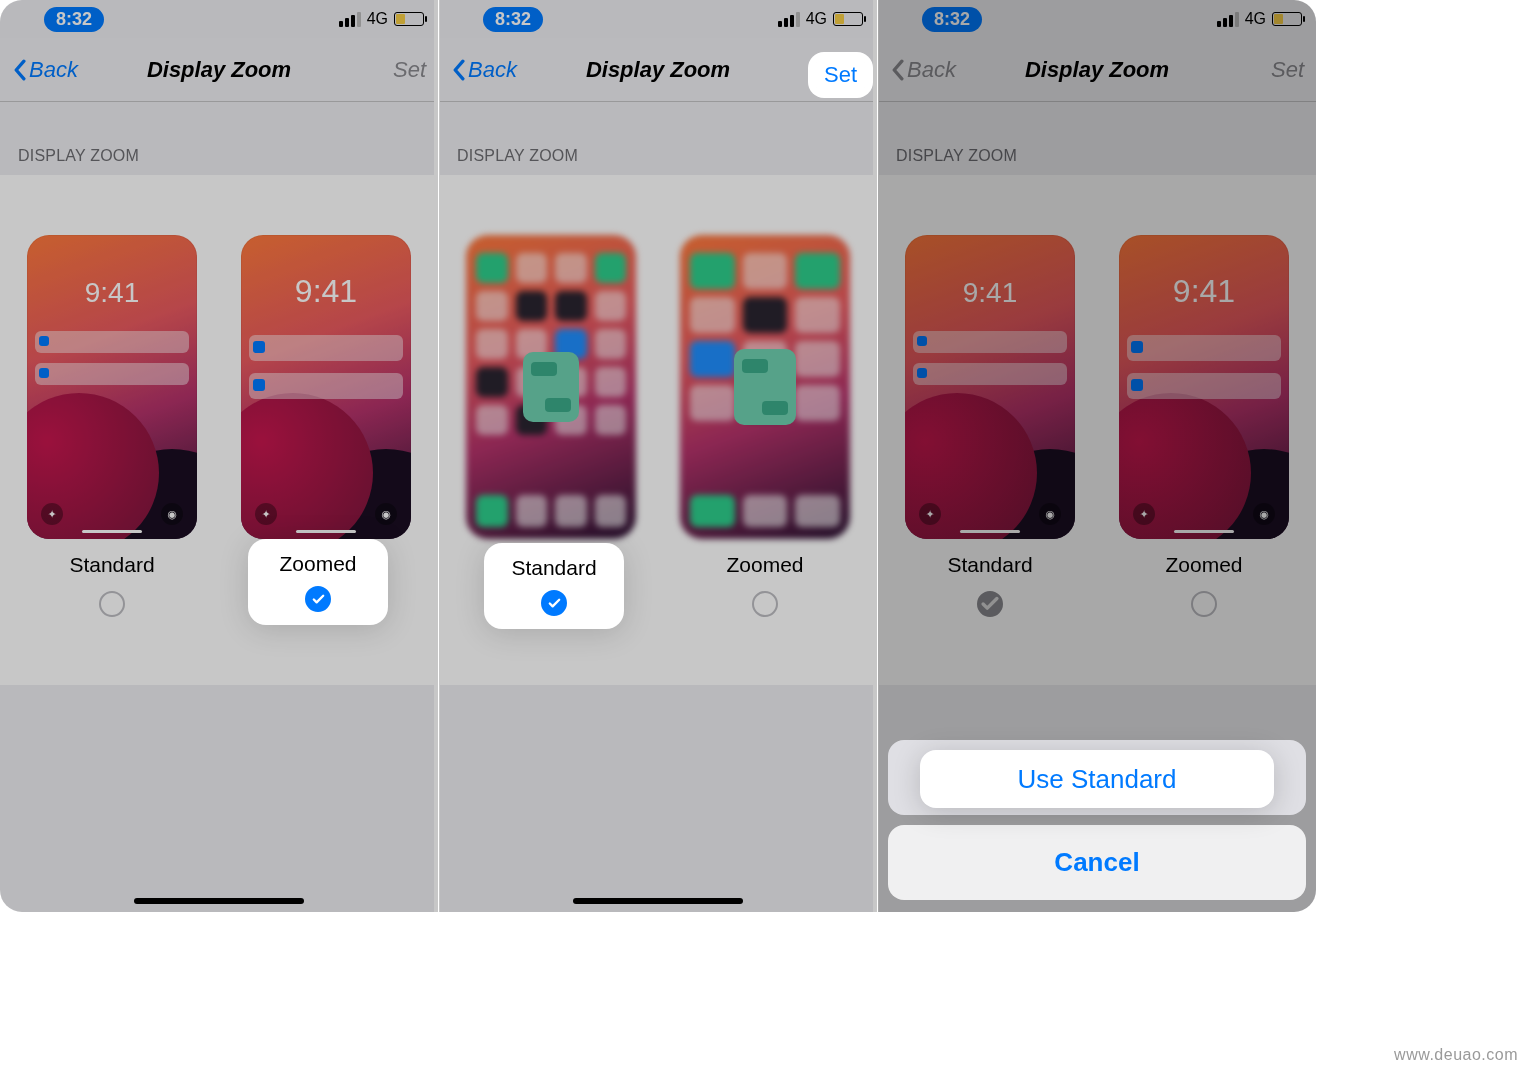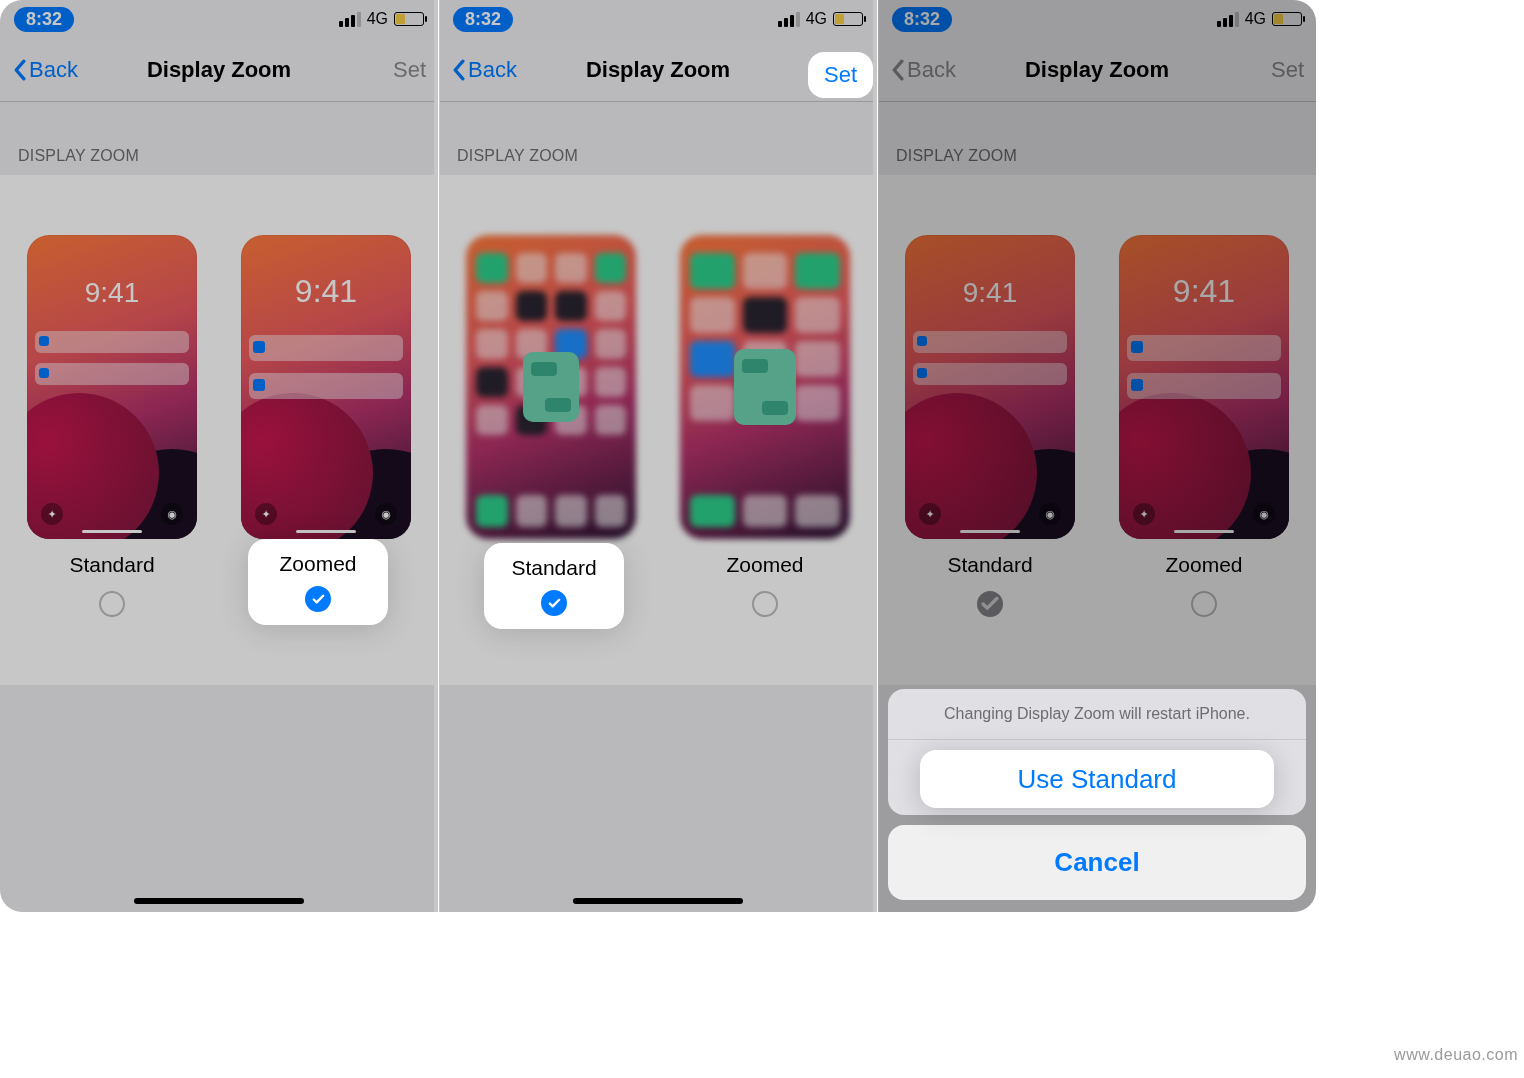--- a/index.html
+++ b/index.html
@@ -6,33 +6,33 @@
   html, body { width: 1524px; height: 1078px; background: #fff; font-family: -apple-system, "Helvetica Neue", Arial, sans-serif; }
   .canvas { position: relative; width: 1524px; height: 1078px; background: #fff; }
   .panel { position: absolute; top: 0; width: 438px; height: 912px; background: #eeeef1; overflow: hidden; }
   .panel.p1 { left: 0; border-top-left-radius: 22px; border-bottom-left-radius: 22px;}
   .panel.p2 { left: 439px; }
   .panel.p3 { left: 878px; border-top-right-radius: 22px; border-bottom-right-radius: 22px;}
   .divider { position: absolute; top: 0; width: 6px; height: 912px; background: #fff; }
   .divider.d1 { left: 434px; }
   .divider.d2 { left: 873px; }
   .dim { position:absolute; inset:0; background: rgba(0,0,0,0.22); pointer-events:none; z-index: 9; }
-  .status { height: 38px; display:flex; align-items:center; justify-content:space-between; padding: 0 14px; }
+  .status { height: 38px; display:flex; align-items:center; justify-content:space-between; padding: 0 14px; margin-left: 30px; }
   .time-pill { background:#007aff; color:#fff; font-weight:600; font-size:18px; padding:2px 12px; border-radius: 18px; }
   .status-right { display:flex; align-items:center; gap:6px; font-size:16px; color:#000; font-weight:500;}
   .signal { display:flex; align-items:flex-end; gap:2px; }
   .signal span { display:block; width:4px; background:#000; border-radius:1px;}
   .signal span:nth-child(1){height:6px}
   .signal span:nth-child(2){height:9px}
   .signal span:nth-child(3){height:12px}
   .signal span:nth-child(4){height:15px; background:#bbb;}
   .battery { width:30px; height:14px; border:1.5px solid #000; border-radius:3px; position:relative; display:flex; align-items:center; padding:1px;}
   .battery::after{content:""; position:absolute; right:-4px; top:3px; width:2.5px; height:6px; background:#000; border-radius:1px;}
   .battery .fill{ background:#f7ce46; height:100%; width:35%; border-radius:1px;}
-  .navbar { height: 64px; display:flex; align-items:center; justify-content:space-between; padding: 0 12px; border-bottom: 0.5px solid rgba(0,0,0,0.18); background: rgba(238,238,241,0.95);}
+  .navbar { height: 64px; display:flex; align-items:center; justify-content:space-between; padding: 0 12px; border-bottom: 0.5px solid rgba(0,0,0,0.18); background: rgba(238,238,241,0.95); font-style: italic;}
   .back { display:flex; align-items:center; color:#007aff; font-size:22px; gap:2px; }
   .back.disabled { color:#8a8a8f; }
   .title { font-size:22px; font-weight:600; color:#000; position:absolute; left:0; right:0; text-align:center; pointer-events:none;}
   .navbar { position:relative; }
   .set { color:#8a8a8f; font-size:22px; }
   .set.active { color:#007aff; }
   .set-highlight { background:#fff; border-radius:10px; padding: 4px 10px; box-shadow: 0 0 0 6px #fff; position:relative; z-index:20;}
   .section-label { font-size:16px; color:#6d6d72; padding: 45px 18px 10px; text-transform: uppercase; letter-spacing:0.2px;}
   .section-body { background:#fff; height: 510px; position:relative; display:flex; justify-content:space-around; align-items:flex-start; padding: 60px 20px 40px; gap: 30px;}
   .option { flex:1; display:flex; flex-direction:column; align-items:center; gap:14px; position:relative;}
@@ -344,21 +344,20 @@
         <div class="btn right">◉</div>
         <div class="homebar"></div>
       </div>
       <span class="opt-label">Zoomed</span>
       <span class="radio"></span>
     </div>
   </div>
 
   <div class="sheet-wrap">
     <div class="sheet-group">
-      <div class="sheet-msg">Changing Display Zoom will restart iPhone.</div>
       <div class="sheet-action">Use Standard</div>
     </div>
     <div class="sheet-cancel">Cancel</div>
   </div>
   <div class="use-highlight" style="left:42px; right:42px; top:750px; height:58px;">
     <span style="color:#007aff; font-size:26px;">Use Standard</span>
   </div>
 </div>
 
 <div class="divider d1"></div>

